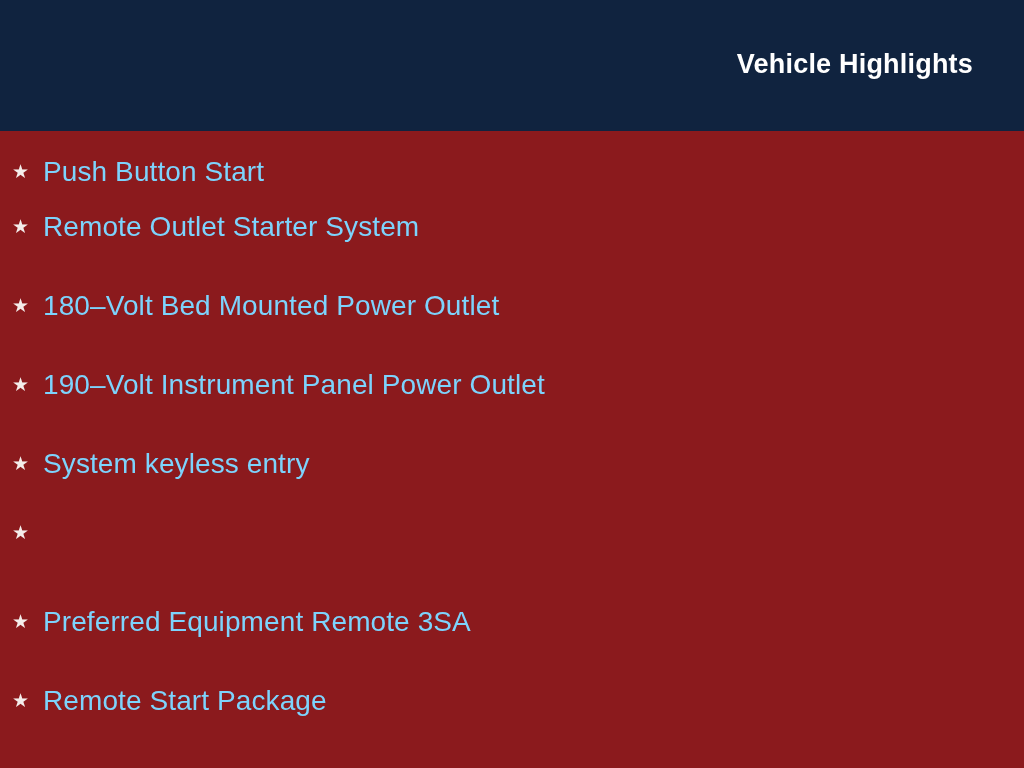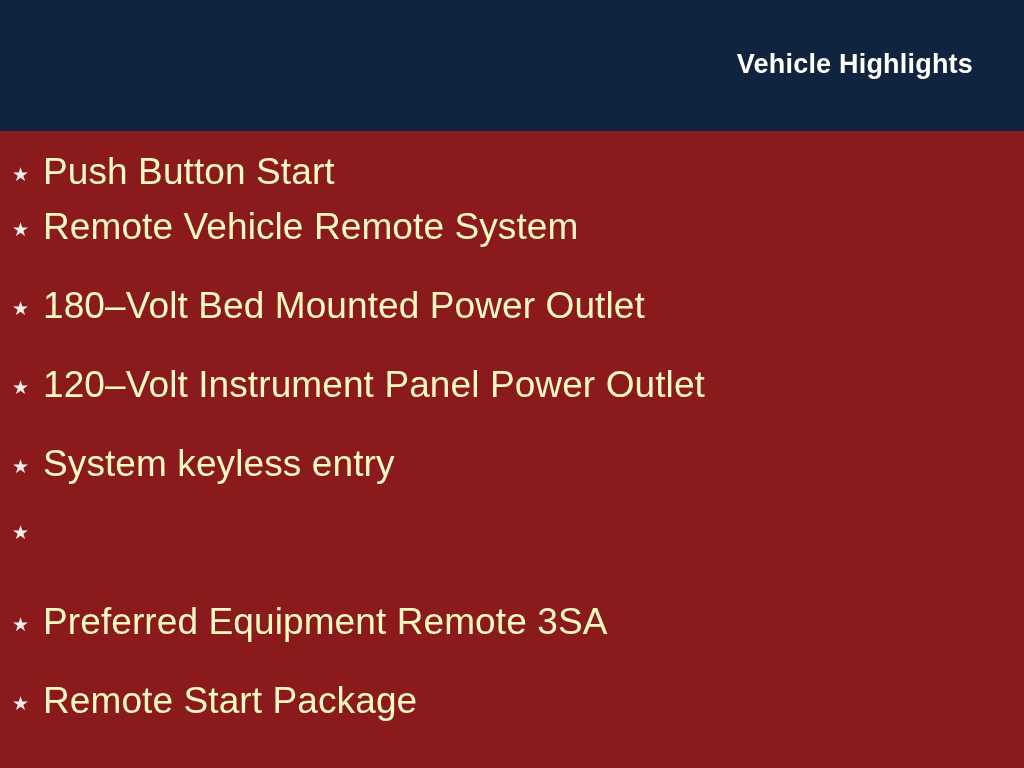--- a/index.html
+++ b/index.html
@@ -76,24 +76,24 @@
     line-height: 1;
     color: #F4EDEB;
     text-align: left;
     position: relative;
     top: -3px;
   }
 
   .highlight-label {
     flex: 0 1 auto;
     font-family: "Liberation Sans", sans-serif;
-    font-size: 37px;
+    font-size: 28px;
     font-weight: normal;
     letter-spacing: 0.1px;
-    color: #fef9c3;
+    color: #7dd3fc;
     line-height: 34px;
     white-space: nowrap;
   }
 </style>
 </head>
 <body>
 
 <div class="slide">
 
   <div class="header-band">
@@ -102,31 +102,31 @@
 
   <ul class="highlights-list">
 
     <li class="highlight-item">
       <span class="bullet-star">★</span>
       <span class="highlight-label">Push Button Start</span>
     </li>
 
     <li class="highlight-item">
       <span class="bullet-star">★</span>
-      <span class="highlight-label">Remote Vehicle Remote System</span>
+      <span class="highlight-label">Remote Outlet Starter System</span>
     </li>
 
     <li class="highlight-item">
       <span class="bullet-star">★</span>
       <span class="highlight-label">180–Volt Bed Mounted Power Outlet</span>
     </li>
 
     <li class="highlight-item">
       <span class="bullet-star">★</span>
-      <span class="highlight-label">120–Volt Instrument Panel Power Outlet</span>
+      <span class="highlight-label">190–Volt Instrument Panel Power Outlet</span>
     </li>
 
     <li class="highlight-item">
       <span class="bullet-star">★</span>
       <span class="highlight-label">System keyless entry</span>
     </li>
 
     <li class="highlight-item">
       <span class="bullet-star">★</span>
     </li>

